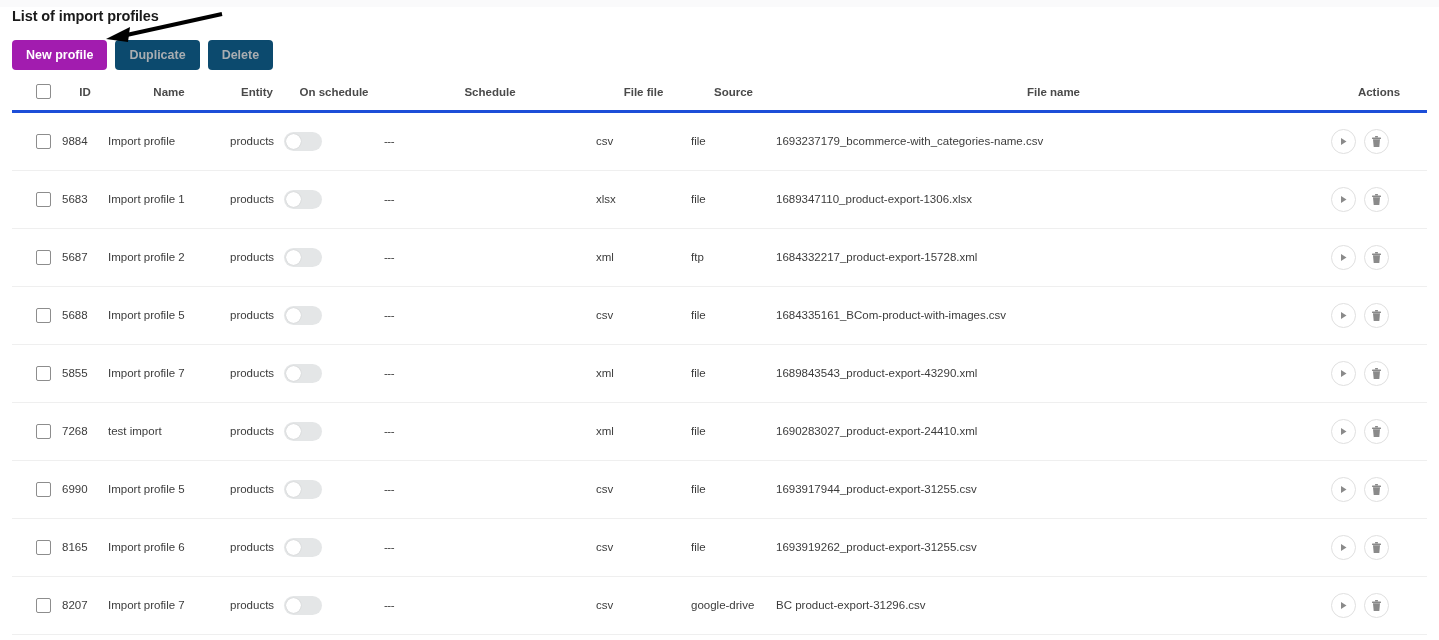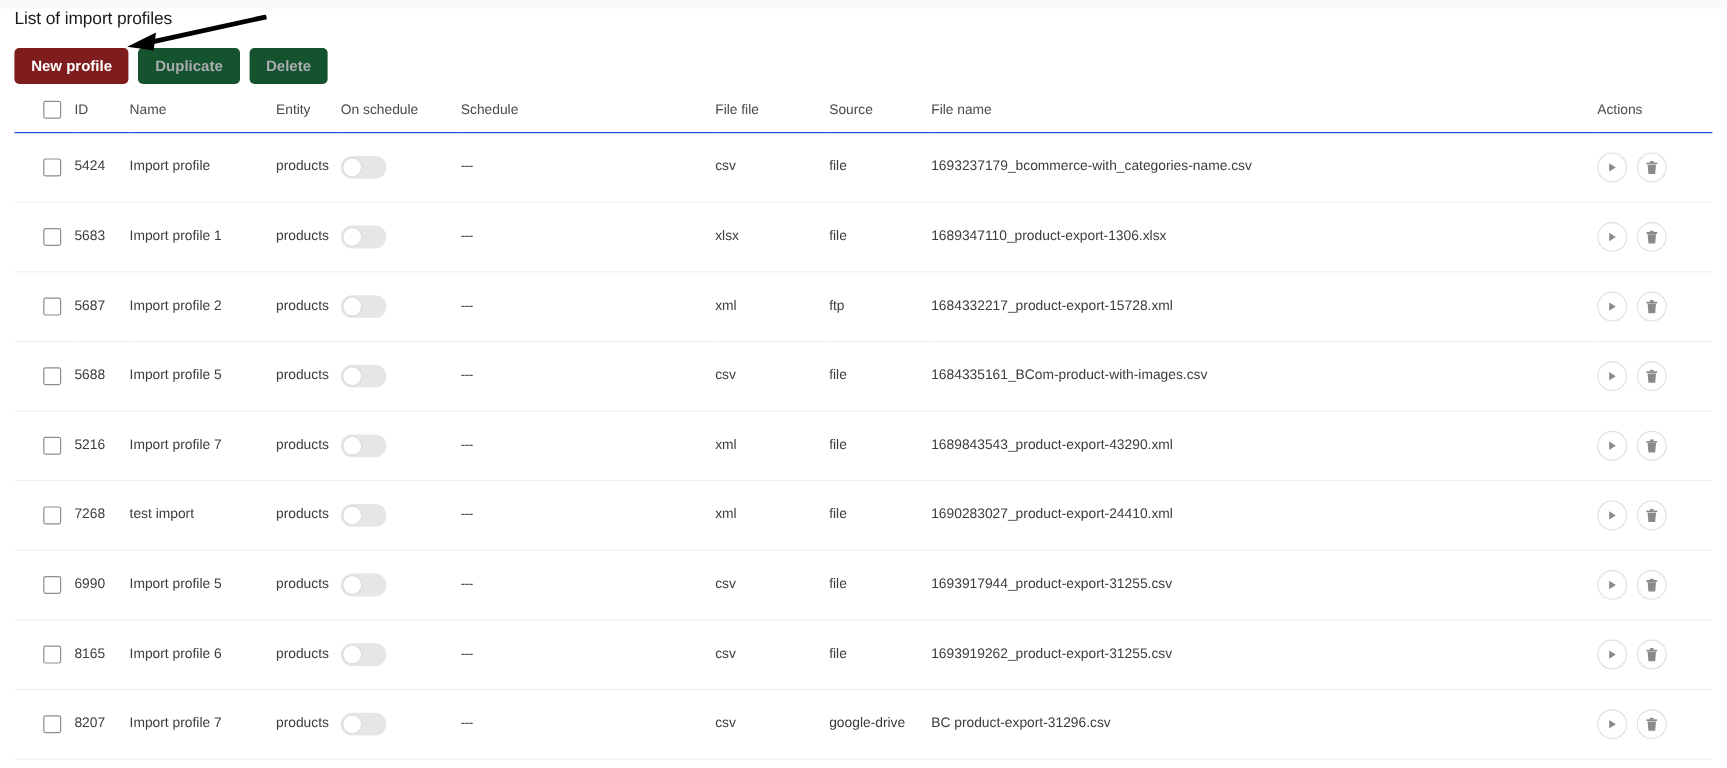--- a/index.html
+++ b/index.html
@@ -26,21 +26,21 @@
   .page {
     position: absolute;
     top: 0; left: 0;
     width: 1439px;
     padding: 0 12px;
   }
   .page-title {
     margin: 0;
     padding: 8px 0 0 0;
     font-size: 14.5px;
-    font-weight: normal;
+    font-weight: bold;
     color: #1a1a1a;
     letter-spacing: -0.1px;
   }
   .toolbar {
     position: relative;
     margin-top: 16px;
     height: 30px;
     display: flex;
     align-items: center;
     gap: 8px;
@@ -51,51 +51,51 @@
     border: none;
     font-family: "Liberation Sans", sans-serif;
     font-size: 12.5px;
     font-weight: bold;
     padding: 0 14px;
     line-height: 30px;
     cursor: pointer;
     white-space: nowrap;
   }
   .btn-primary {
-    background: #7f1d1d;
+    background: #a21caf;
     color: #ffffff;
   }
   .btn-disabled {
-    background: #14532d;
+    background: #0c4a6e;
     color: #a9adb1;
     cursor: default;
   }
   
   .arrow-anno {
     position: absolute;
     left: 88px;
     top: -28px;
     width: 125px;
     height: 32px;
     pointer-events: none;
   }
   table.grid {
     width: 1415px;
     border-collapse: collapse;
     margin-top: 14px;
     table-layout: fixed;
   }
   table.grid thead th {
     font-size: 11.5px;
-    font-weight: normal;
+    font-weight: bold;
     color: #4a4a4a;
-    text-align: left;
+    text-align: center;
     padding: 0 0 11px 0;
     vertical-align: middle;
-    border-bottom: 1px solid #1d4ed8;
+    border-bottom: 3px solid #1d4ed8;
   }
   table.grid tbody td {
     font-size: 11.5px;
     color: #3c3c3c;
     padding: 16px 0;
     vertical-align: middle;
     border-bottom: 1px solid #efefef;
     line-height: 15px;
   }
   tbody tr:last-child td { border-bottom: none; }
@@ -199,21 +199,21 @@
         <th class="col-source">Source</th>
         <th class="col-filename">File name</th>
         <th class="col-actions">Actions</th>
       </tr>
     </thead>
     <tbody id="tbody">
         <tr>
           <td class="col-check">
             <span class="chk"></span>
           </td>
-          <td class="col-id">5424</td>
+          <td class="col-id">9884</td>
           <td class="col-name wrapcell">Import profile</td>
           <td class="col-entity">products</td>
           <td class="col-sched-toggle">
             <span class="toggle">
               <span class="knob"></span>
             </span>
           </td>
           <td class="col-schedule wrapcell dash">---</td>
           <td class="col-filetype wrapcell">csv</td>
           <td class="col-source wrapcell">file</td>
@@ -347,21 +347,21 @@
                   </svg>
                 </span>
               </button>
             </span>
           </td>
         </tr>
         <tr>
           <td class="col-check">
             <span class="chk"></span>
           </td>
-          <td class="col-id">5216</td>
+          <td class="col-id">5855</td>
           <td class="col-name wrapcell">Import profile 7</td>
           <td class="col-entity">products</td>
           <td class="col-sched-toggle">
             <span class="toggle">
               <span class="knob"></span>
             </span>
           </td>
           <td class="col-schedule wrapcell dash">---</td>
           <td class="col-filetype wrapcell">xml</td>
           <td class="col-source wrapcell">file</td>

